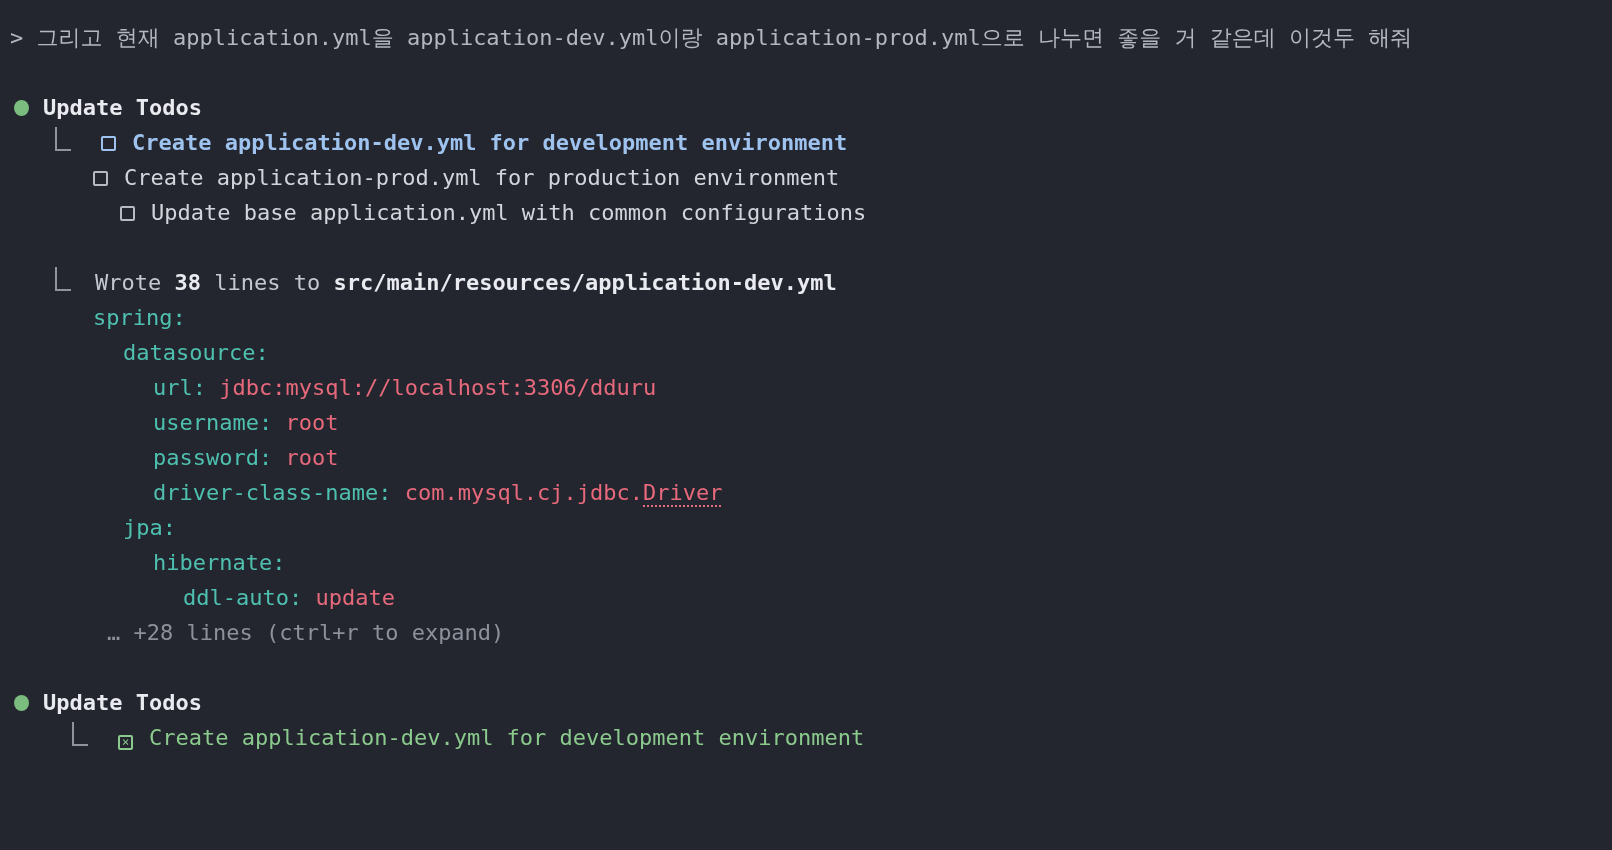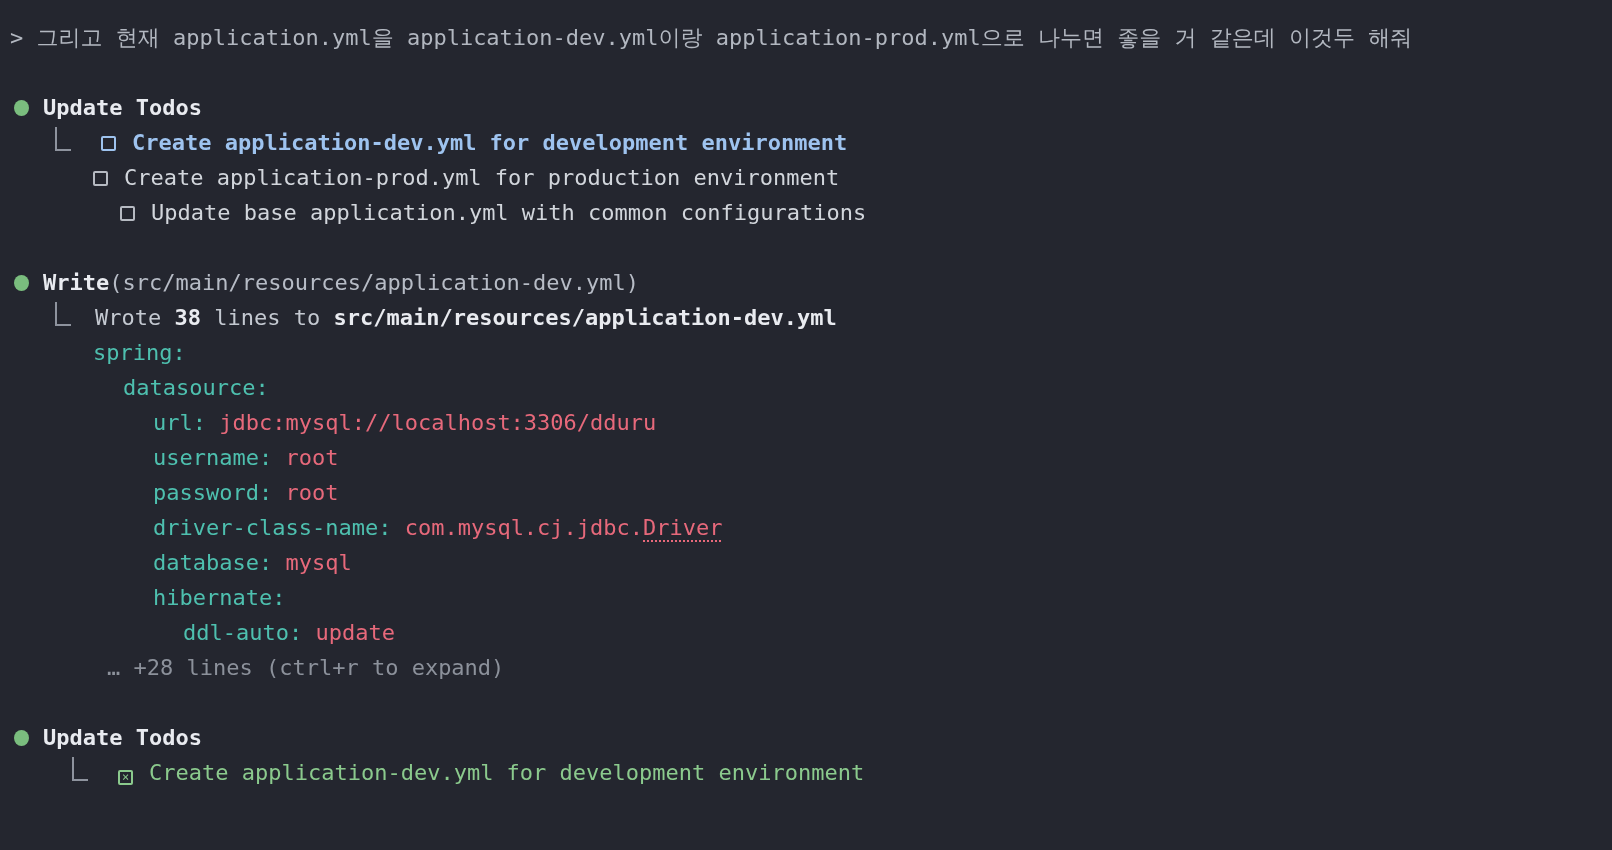--- a/index.html
+++ b/index.html
@@ -60,28 +60,27 @@
 <body style="background: rgb(36, 38, 47);">
 
 <div class="screen">
     <div class="line prompt" style="padding-left: 10px;"><span style="color: rgb(178, 183, 192);">&gt; 그리고 현재 application.yml을 application-dev.yml이랑 application-prod.yml으로 나누면 좋을 거 같은데 이것두 해줘</span></div>
     <div class="line blank">&nbsp;</div>
     <div class="line header" style="padding-left: 14px;"><span class="icon tool-bullet" style="color: rgb(122, 189, 126);"></span><span style="font-weight: 700; color: rgb(233, 235, 240);">Update Todos</span></div>
     <div class="line todo-first" style="padding-left: 55px;"><span class="icon connector" style="color: rgb(142, 147, 158);"></span><span class="icon checkbox-unchecked" style="color: rgb(158, 195, 239);"></span><span style="font-weight: 700; color: rgb(158, 195, 239);">Create application-dev.yml for development environment</span></div>
     <div class="line todo" style="padding-left: 93px;"><span class="icon checkbox-unchecked" style="color: rgb(182, 186, 194);"></span><span style="color: rgb(210, 214, 220);">Create application-prod.yml for production environment</span></div>
     <div class="line todo" style="padding-left: 120px;"><span class="icon checkbox-unchecked" style="color: rgb(182, 186, 194);"></span><span style="color: rgb(210, 214, 220);">Update base application.yml with common configurations</span></div>
     <div class="line blank">&nbsp;</div>
-    <div class="line header" style="padding-left: 14px;"><span class="icon tool-bullet" style="color: rgb(122, 189, 126);"></span><span style="font-weight: 700; color: rgb(233, 235, 240);">Write</span><span style="color: rgb(183, 188, 198);">(src/main/resources/application-dev.yml)</span></div>
     <div class="line result" style="padding-left: 55px;"><span class="icon connector" style="color: rgb(142, 147, 158);"></span><span style="color: rgb(196, 201, 209);">Wrote </span><span style="font-weight: 700; color: rgb(233, 235, 240);">38</span><span style="color: rgb(196, 201, 209);"> lines to </span><span style="font-weight: 700; color: rgb(233, 235, 240);">src/main/resources/application-dev.yml</span></div>
     <div class="line yaml" style="padding-left: 93px;"><span style="color: rgb(78, 192, 175);">spring:</span></div>
     <div class="line yaml" style="padding-left: 123px;"><span style="color: rgb(78, 192, 175);">datasource:</span></div>
     <div class="line yaml" style="padding-left: 153px;"><span style="color: rgb(78, 192, 175);">url:</span><span style="color: rgb(231, 105, 123);"> jdbc:mysql://localhost:3306/dduru</span></div>
     <div class="line yaml" style="padding-left: 153px;"><span style="color: rgb(78, 192, 175);">username:</span><span style="color: rgb(231, 105, 123);"> root</span></div>
     <div class="line yaml" style="padding-left: 153px;"><span style="color: rgb(78, 192, 175);">password:</span><span style="color: rgb(231, 105, 123);"> root</span></div>
     <div class="line yaml" style="padding-left: 153px;"><span style="color: rgb(78, 192, 175);">driver-class-name:</span><span style="color: rgb(231, 105, 123);"> com.mysql.cj.jdbc.</span><span class="u-dotted" style="color: rgb(231, 105, 123); margin-top: 12px;">Driver</span></div>
-    <div class="line yaml" style="padding-left: 153px;"><span style="color: rgb(78, 192, 175);">database:</span><span style="color: rgb(231, 105, 123);"> mysql</span></div>
+    <div class="line yaml" style="padding-left: 123px;"><span style="color: rgb(78, 192, 175);">jpa:</span></div>
     <div class="line yaml" style="padding-left: 153px;"><span style="color: rgb(78, 192, 175);">hibernate:</span></div>
     <div class="line yaml" style="padding-left: 183px;"><span style="color: rgb(78, 192, 175);">ddl-auto:</span><span style="color: rgb(231, 105, 123);"> update</span></div>
     <div class="line more" style="padding-left: 107px;"><span style="color: rgb(140, 145, 155);">… +28 lines (ctrl+r to expand)</span></div>
     <div class="line blank">&nbsp;</div>
     <div class="line header" style="padding-left: 14px;"><span class="icon tool-bullet" style="color: rgb(122, 189, 126);"></span><span style="font-weight: 700; color: rgb(233, 235, 240);">Update Todos</span></div>
     <div class="line todo-first" style="padding-left: 72px;"><span class="icon connector" style="color: rgb(142, 147, 158);"></span><span class="icon checkbox-checked" style="color: rgb(139, 202, 141);">×</span><span style="color: rgb(139, 202, 141);">Create application-dev.yml for development environment</span></div>
   </div>
 
 </body></html>

